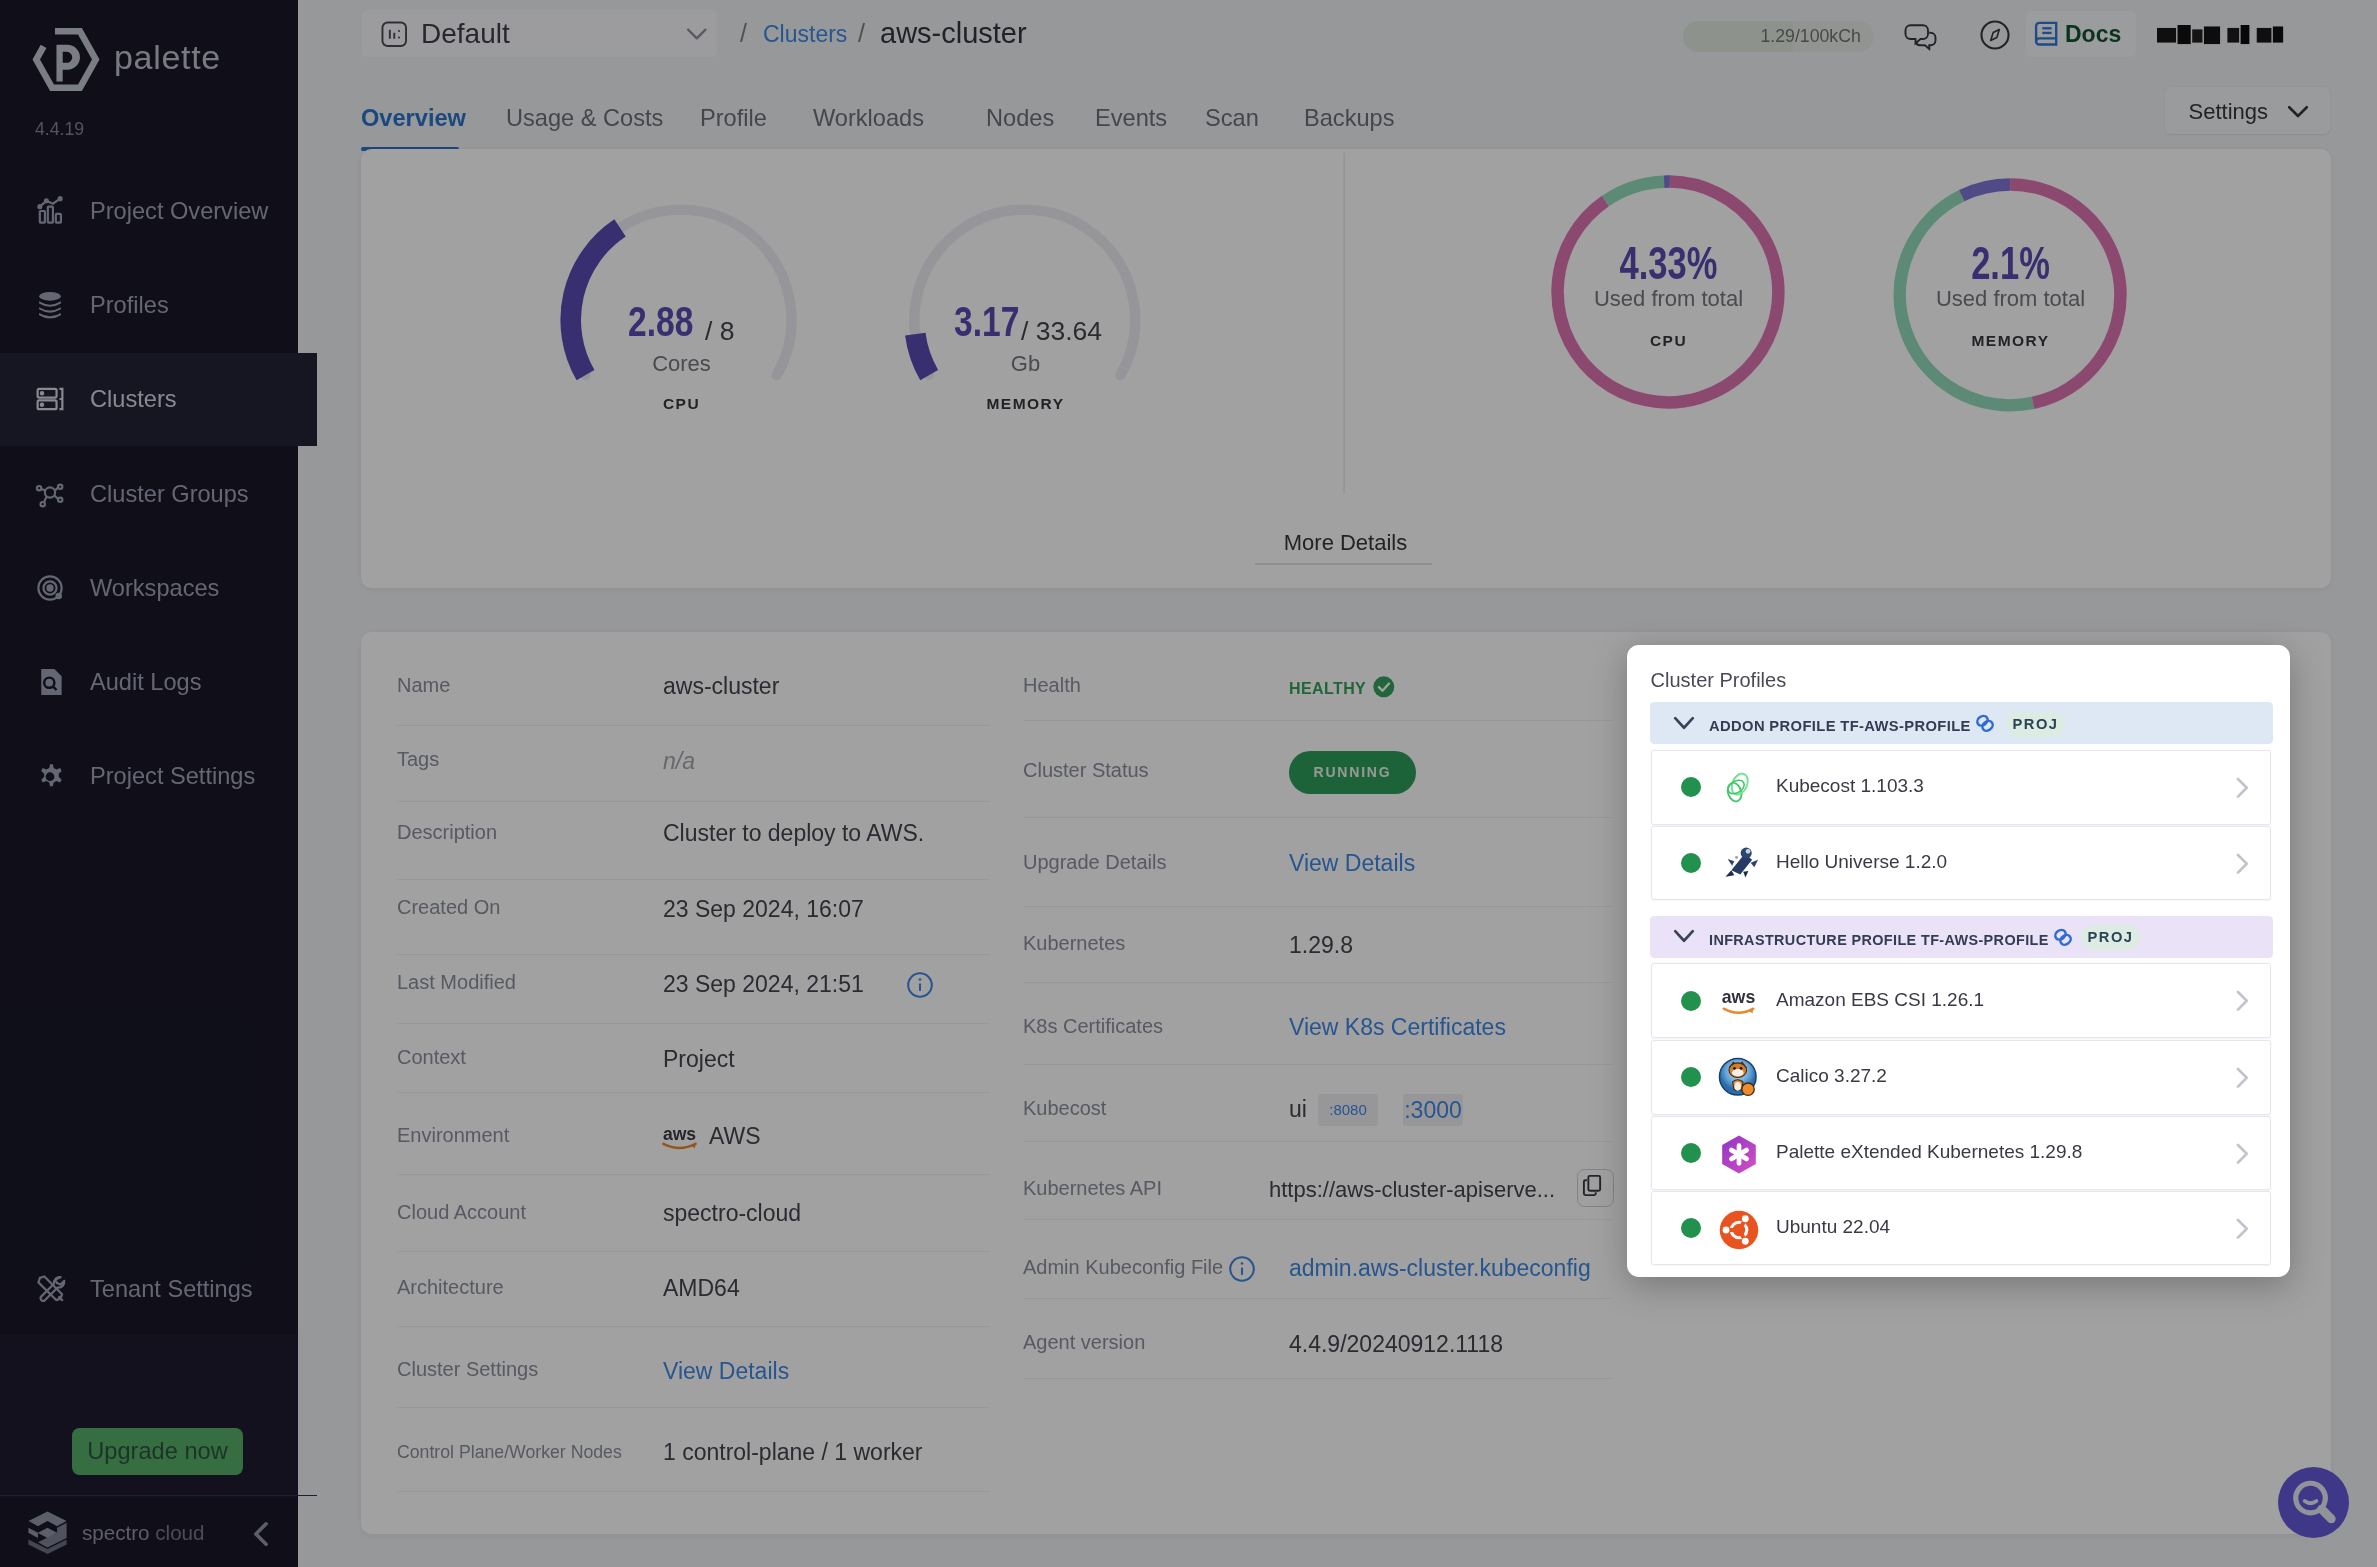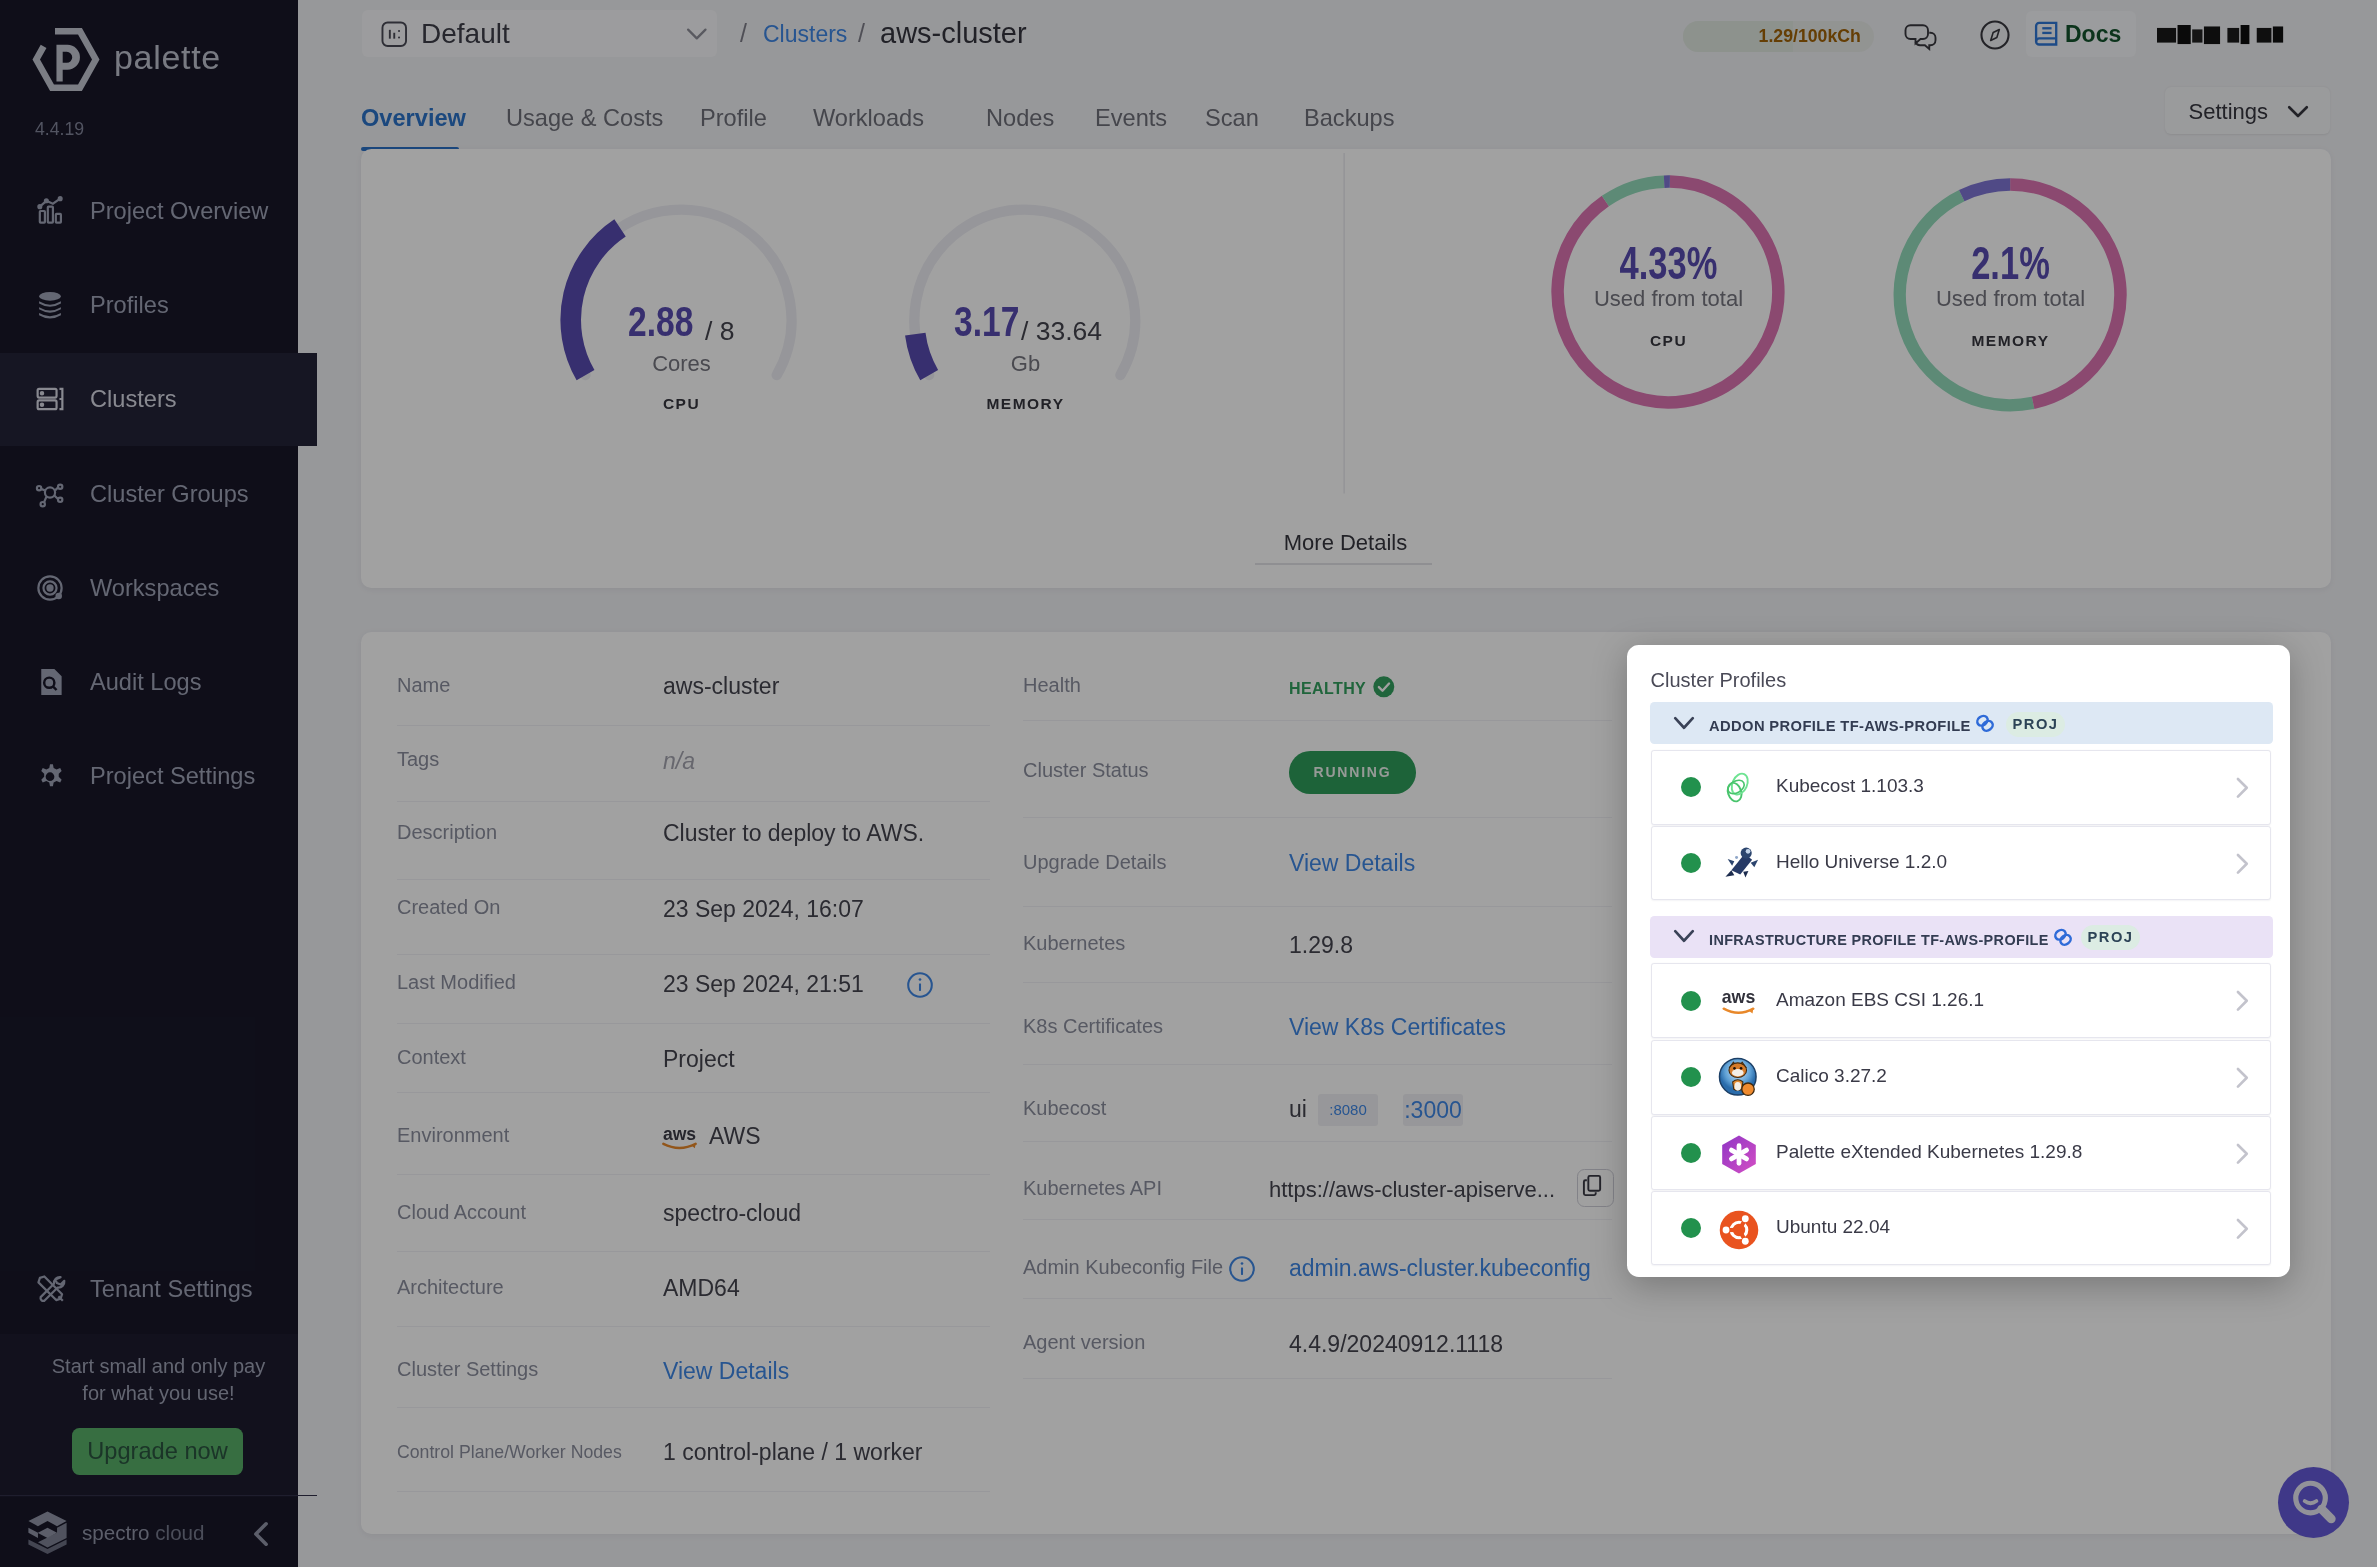--- a/index.html
+++ b/index.html
@@ -81,21 +81,20 @@
     </svg>
   </div>
 
   <svg class="abs" style="left:34px;top:1272px;" width="34" height="34" viewBox="0 0 46 46" fill="none" stroke="#9fa3b6" stroke-width="3">
     <path d="M8 8 L14 6 L38 30 L36 36 L30 38 L6 14 Z M33 33 L39 39" stroke-linejoin="round"></path>
     <path d="M36 7 a8 8 0 0 0 -9 9 L9 34 a4 4 0 0 0 5 5 L32 21 a8 8 0 0 0 9-9 l-5 5 -5-2 -2-5 Z" stroke-linejoin="round"></path>
   </svg>
   <div class="abs" style="left:90px;top:1272px;height:34px;line-height:34px;font-size:23.6px;color:#9fa3b6;">Tenant Settings</div>
 
   <div class="abs" style="left:0;top:1334px;width:317px;height:163px;background:rgba(255,255,255,0.025);"></div>
-  <div class="abs" style="left:0;top:1353px;width:317px;text-align:center;font-size:20px;color:#9ea2b5;line-height:26.5px;">Start small and only pay<br>for what you use!</div>
   <div class="abs" style="left:72px;top:1428px;width:171px;height:47px;background:#57ae68;border-radius:7.4px;color:#2c5440;font-size:23.6px;font-weight:500;text-align:center;line-height:47px;">Upgrade now</div>
   <div class="abs" style="left:0;top:1495px;width:317px;height:0.7px;background:#31304a;"></div>
   <svg class="abs" style="left:23.6px;top:1510px;" width="47" height="47" viewBox="0 0 64 64" fill="#9296a8">
     <path d="M32 2 L58 15 L45 22 L32 15 L19 22 L6 15 Z"></path>
     <path d="M6 24 L19 31 L32 24 L45 31 L32 38 L19 31.2 L19 38 L6 31 Z"></path>
     <path d="M58 24 L58 38 L32 51 L19 44 L32 37.5 L45 31 L45 24 L58 17.5 Z" opacity="0.85"></path>
     <path d="M6 40 L32 53 L58 40 L58 47 L32 60 L6 47 Z" opacity="0.7"></path>
   </svg>
   <div class="abs" style="left:82px;top:1521px;font-size:20.6px;color:#9296a8;">spectro <span style="color:#777b8e;">cloud</span></div>
   <svg class="abs" style="left:250px;top:1518px;" width="22" height="32" viewBox="0 0 30 44" fill="none" stroke="#9296a8" stroke-width="5" stroke-linecap="round" stroke-linejoin="round">
@@ -118,21 +117,21 @@
       <path d="M4 4 L17 17 L30 4"></path>
     </svg>
 
   <div class="abs" style="left:740px;top:19px;font-size:25px;color:#7e7e89;">/</div>
   <div class="abs" style="left:763px;top:21.3px;font-size:23px;color:#3f87e5;">Clusters</div>
   <div class="abs" style="left:858px;top:19px;font-size:25px;color:#7e7e89;">/</div>
   <div class="abs" style="left:880px;top:17px;font-size:29px;color:#35353f;font-weight:500;">aws-cluster</div>
 
   <div class="abs" style="left:1683px;top:20.6px;width:191px;height:31px;border-radius:15.5px;background:#e7ebe8;overflow:hidden;">
     <div class="abs" style="left:0;top:0;width:110px;height:31px;background:#dfe7e0;"></div>
-    <div class="abs" style="right:13.2px;top:0;height:31px;line-height:31px;font-size:17.7px;color:#a16207;font-weight:bold;">1.29/100kCh</div>
+    <div class="abs" style="right:13.2px;top:0;height:31px;line-height:31px;font-size:17.7px;color:#737373;">1.29/100kCh</div>
   </div>
 
   <svg class="abs" style="left:1903px;top:19px;" width="35" height="35" viewBox="0 0 56 56" fill="none" stroke="#38383f" stroke-width="3">
     <path d="M12 10 h20 a8 8 0 0 1 8 8 v6 a8 8 0 0 1 -8 8 h-4 l-8 7 v-7 h-8 a8 8 0 0 1 -8-8 v-6 a8 8 0 0 1 8-8 Z"></path>
     <path d="M42 22 h2 a8 8 0 0 1 8 8 v4 a8 8 0 0 1 -8 8 h-2 v6 l-7-6 h-8 a8 8 0 0 1 -7-5"></path>
   </svg>
 
   <svg class="abs" style="left:1979px;top:19px;" width="32" height="32" viewBox="0 0 52 52" fill="none" stroke="#38383f" stroke-width="3.4">
     <circle cx="26" cy="26" r="22"></circle>
     <path d="M33 17 L29 30 L19 35 L23 22 Z" stroke-width="2.6" stroke-linejoin="round"></path>

